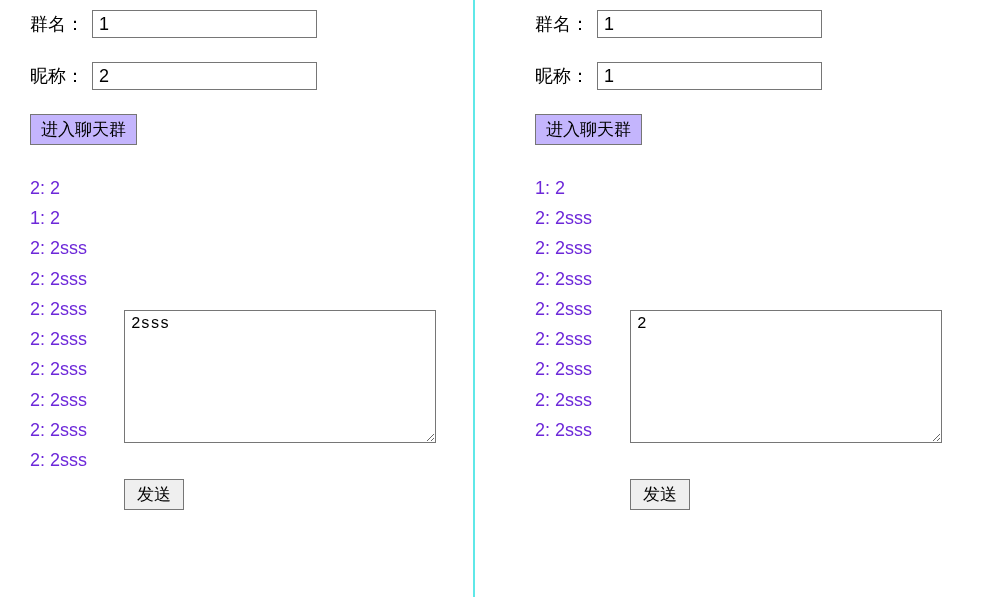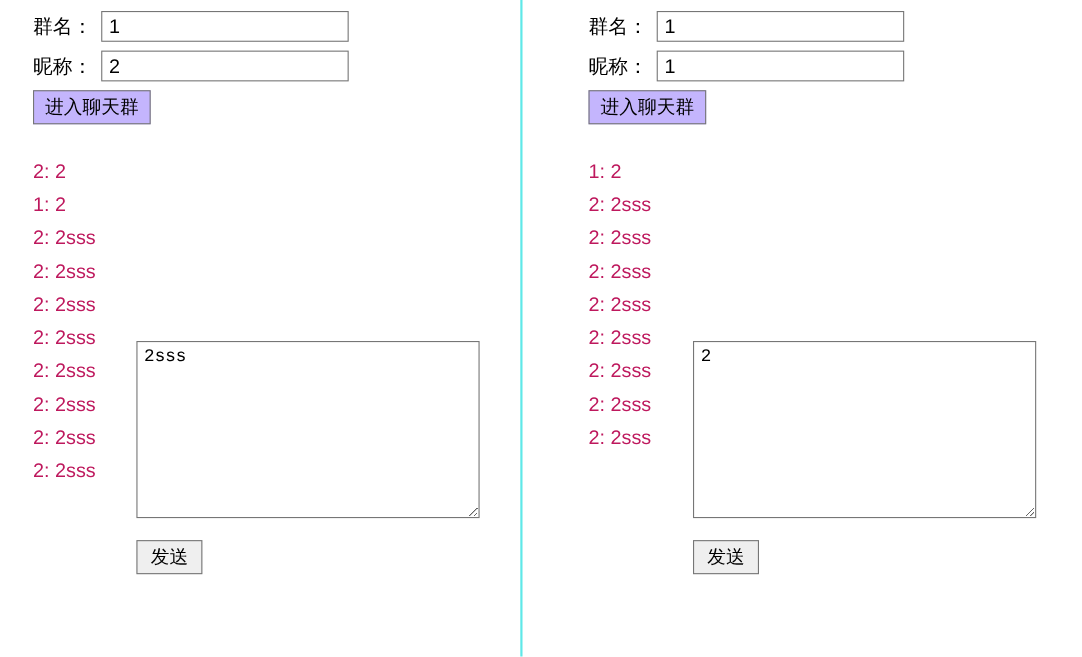--- a/index.html
+++ b/index.html
@@ -23,21 +23,21 @@
       width: 475px;
       border-right: 2px solid #5fe8e8;
     }
     .panel-right {
       width: 509px;
       padding-left: 60px;
     }
     .form-row {
       display: flex;
       align-items: center;
-      margin-bottom: 8px;
+      margin-bottom: 24px;
     }
     .form-label {
       width: 62px;
       font-size: 18px;
       color: #000;
     }
     .text-input {
       width: 225px;
       height: 28px;
       padding: 2px 6px;
@@ -53,53 +53,53 @@
       cursor: pointer;
       font-family: inherit;
       margin-bottom: 28px;
     }
     .chat-area {
       position: relative;
     }
     .messages {
       font-size: 18px;
       line-height: 1.68;
-      color: #be185d;
+      color: #6d28d9;
     }
     .msg-line {
       white-space: nowrap;
     }
     .compose-area {
       position: absolute;
       left: 124px;
       top: 310px;
       display: flex;
       flex-direction: column;
     }
     .panel-right .compose-area {
       left: 155px;
     }
     .msg-textarea {
       width: 312px;
-      height: 161px;
+      height: 133px;
       padding: 4px 6px;
       font-size: 16px;
       font-family: "Courier New", monospace;
       border: 1px solid #767676;
       resize: both;
       overflow: auto;
     }
     .send-btn {
       font-size: 17px;
       padding: 3px 12px;
       background: #efefef;
       border: 1px solid #767676;
       cursor: pointer;
       font-family: inherit;
-      margin-top: 20px;
+      margin-top: 36px;
       align-self: flex-start;
     }
   </style>
 </head>
 <body>
 
 <div class="panel panel-left">
   <div class="form-row">
     <span class="form-label">群名：</span>
     <input type="text" class="text-input" value="1" style="">

